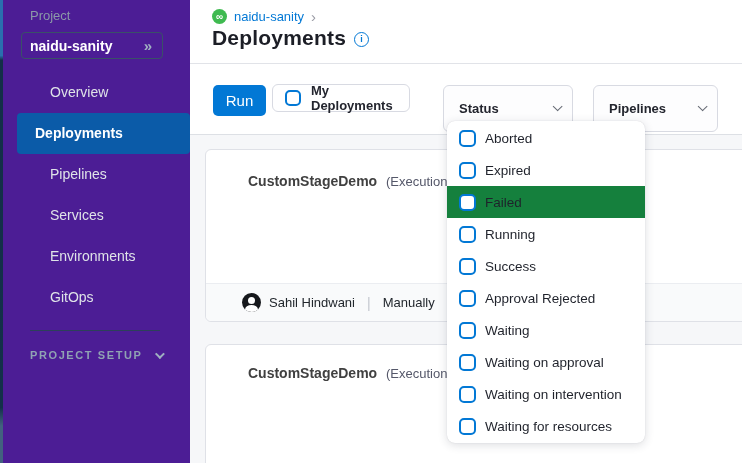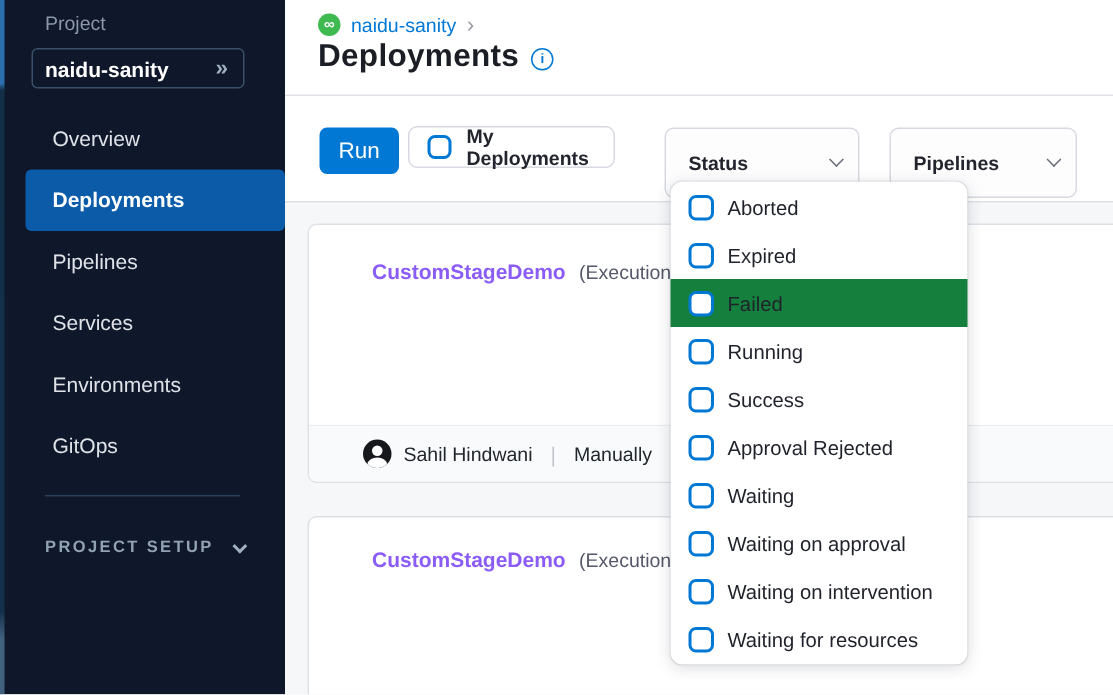--- a/index.html
+++ b/index.html
@@ -1,36 +1,36 @@
 <!DOCTYPE html>
 <html><head>
 <meta charset="utf-8">
 <style>
   * { margin:0; padding:0; box-sizing:border-box; }
   html,body { width:742px; height:463px; }
   body { font-family:"Liberation Sans", sans-serif; }
   .screen { position:relative; width:742px; height:463px; overflow:hidden; background:#ffffff; }
 
   
-  .sidebar { position:absolute; left:0; top:0; width:190px; height:463px; background:#0f172a; }
+  .sidebar { position:absolute; left:0; top:0; width:190px; height:463px; background:#4c1d95; }
   .left-rail { position:absolute; left:0; top:0; width:3px; height:463px;
     background:linear-gradient(180deg,#2a6fae 0%,#2a6fae 12%,#132f48 13%,#13304a 88%,#42617f 92%,#42617f 100%); }
   .project-label { position:absolute; left:30px; top:8px; font-size:13px; color:#8b98a8; }
   .project-box { position:absolute; left:21px; top:32px; width:142px; height:27px;
     border:1px solid #3a5068; border-radius:4px; display:flex; align-items:center;
     padding:0 10px 0 8px; cursor:pointer; }
   .project-value { color:#ffffff; font-size:14px; font-weight:700; flex:1; }
   .project-expand { color:#9fb0c1; font-size:15px; font-weight:700; letter-spacing:-2px; padding-right:2px; }
 
   .nav { position:absolute; left:0; top:72px; width:190px; }
-  .nav-item { height:41px; line-height:41px; padding-left:35px; font-size:14px; color:#dfe3e8; cursor:pointer; }
+  .nav-item { height:41px; line-height:41px; padding-left:50px; font-size:14px; color:#dfe3e8; cursor:pointer; }
   .nav-item.active { background:#0b5ba8; color:#ffffff; font-weight:600;
     margin-left:17px; padding-left:18px; border-radius:4px; }
   .sidebar-divider { position:absolute; left:30px; top:330px; width:130px; height:1px; background:#2c4159; }
-  .project-setup { position:absolute; left:30px; top:359px; width:132px; display:flex;
+  .project-setup { position:absolute; left:30px; top:349px; width:132px; display:flex;
     align-items:center; justify-content:space-between; cursor:pointer;text-align:center; }
   .project-setup-label { font-size:11px; letter-spacing:1.6px; color:#90a2b3; font-weight:600; }
   .chev { display:inline-block; width:7px; height:7px; border-right:2px solid #9fb0c1;
     border-bottom:2px solid #9fb0c1; transform:rotate(45deg) translateY(-2px); }
 
   
   .main-bg { position:absolute; left:190px; top:135px; right:0; bottom:0; background:#f6f7f9; }
   .header-divider { position:absolute; left:190px; top:63px; right:0; height:1px; background:#e1e3e8; }
   .toolbar-divider { position:absolute; left:190px; top:134px; right:0; height:1px; background:#dde0e5; }
 
@@ -62,21 +62,21 @@
   .checkbox { width:16px; height:16px; border:2px solid #0278d5; border-radius:5px;
     background:#ffffff; flex:none; cursor:pointer; }
 
   
   .card { position:absolute; left:205px; width:560px; background:#ffffff;
     border:1px solid #dfe1e7; border-radius:6px; }
   .card1 { top:149px; height:173px; }
   .card2 { top:344px; height:140px; }
   .card-title-row { padding:23px 0 0 42px; font-size:14px; }
   .card2 .card-title-row { padding-top:20px; }
-  .card-name { font-weight:700; color:#8b5cf6; }
+  .card-name { font-weight:700; color:#404040; }
   .card-exec { color:#55586a; font-size:13px; margin-left:5px; }
   .card-footer { position:absolute; left:0; right:0; bottom:0; height:38px; background:#f9fafb;
     border-top:1px solid #ebedf1; border-radius:0 0 6px 6px; display:flex; align-items:center;
     padding-left:36px; gap:8px; }
   .avatar { width:19px; height:19px; border-radius:50%; background:#16181c; position:relative; overflow:hidden; flex:none; }
   .avatar-head { position:absolute; left:6px; top:3.5px; width:7px; height:7px; background:#ffffff; border-radius:50%; }
   .avatar-body { position:absolute; left:3px; top:12px; width:13px; height:9px; background:#ffffff; border-radius:50% 50% 0 0; }
   .footer-name { font-size:13px; color:#22272d; }
   .footer-sep { color:#c3c7ce; font-size:14px; padding:0 4px; }
   .footer-trigger { font-size:13px; color:#22272d; }

